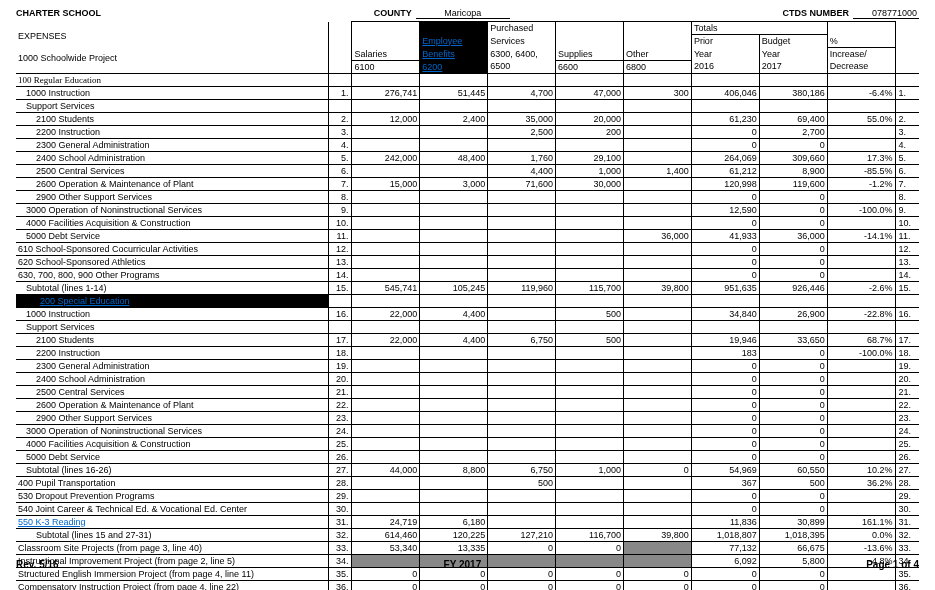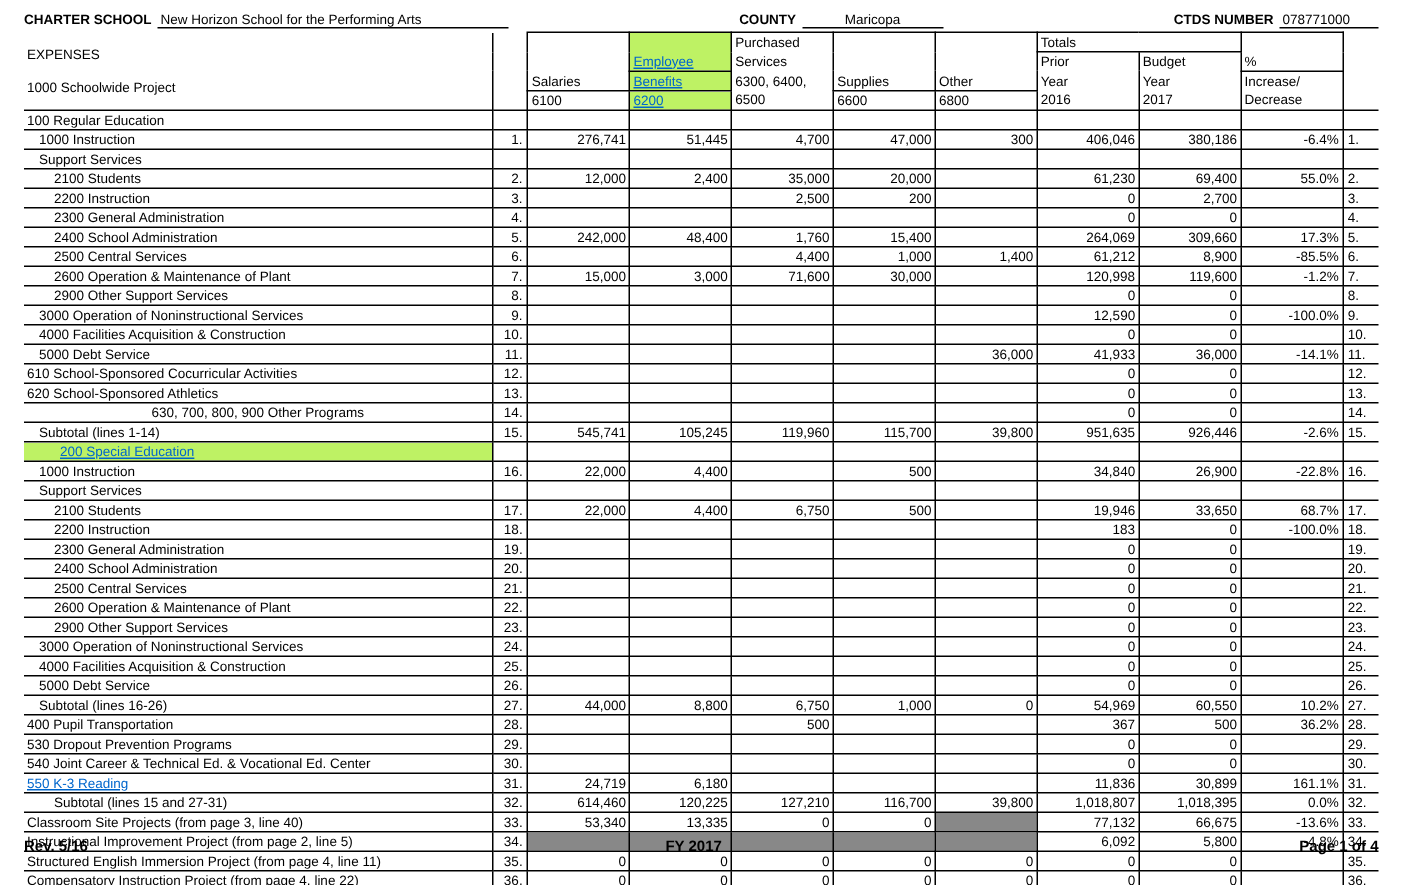--- a/index.html
+++ b/index.html
@@ -10,37 +10,36 @@
 table{border-collapse:collapse;width:100%;table-layout:fixed}
 td,th{border:1px solid #000;padding:1px 2px;height:10px;line-height:10px;font-size:9px;overflow:hidden;white-space:nowrap}
 th{font-weight:400;text-align:left}
 .num{text-align:right}
 .lnum{text-align:right;border-left:none;padding-right:3px}
 .rnum{text-align:left;border-right:none;padding-left:3px}
 .desc{text-align:left;border-right:1px solid #000}
 .i1{padding-left:10px}
 .i2{padding-left:20px}
 .hl-blue{color:#0066cc;text-decoration:underline}
-.bg-lblue{background:#bef264}
+.bg-lblue{background:#000000}
 .bg-gray{background:#888}
 .ftr{position:absolute;bottom:20px;left:16px;right:16px;display:flex;justify-content:space-between;font-size:10px;font-weight:700}
 </style>
 </head>
 <body>
 <div class="page">
 
 <div class="hdr">
 <span class="lbl">CHARTER SCHOOL</span>
-<span class="ul" style="min-width:230px">New Horizon School for the Performing Arts</span>
 <span style="flex:1"></span>
 <span class="lbl">COUNTY</span>
 <span class="ul" style="min-width:90px;text-align:center">Maricopa</span>
 <span style="flex:1"></span>
 <span class="lbl">CTDS NUMBER</span>
-<span class="ul" style="min-width:62px;text-align:left">078771000</span>
+<span class="ul" style="min-width:62px;text-align:right">078771000</span>
 </div>
 
 <table>
 <colgroup>
 <col style="width:262px">
         <col style="width:20px">
 <col style="width:57px">
         <col style="width:57px">
         <col style="width:57px">
         <col style="width:57px">
@@ -84,21 +83,21 @@
 <th style="border-top:none">6500</th>
 <th>6600</th>
 <th>6800</th>
 <th style="border-top:none">2016</th>
 <th style="border-top:none">2017</th>
 <th style="border-top:none">Decrease</th>
 </tr>
 </thead>
 <tbody id="tbody">
         <tr>
-          <td class="desc " style="border-left: none;">100 Regular Education</td>
+          <td class="desc " style="border-left: none; font-family: Liberation Serif, serif;">100 Regular Education</td>
           <td class="lnum"></td>
           <td class="num"></td>
           <td class="num"></td>
           <td class="num"></td>
           <td class="num"></td>
           <td class="num"></td>
           <td class="num"></td>
           <td class="num"></td>
           <td class="num"></td>
           <td class="rnum" style="border-right: none;"></td>
@@ -167,21 +166,21 @@
           <td class="num">0</td>
           <td class="num"></td>
           <td class="rnum" style="border-right: none;">4.</td>
         </tr>
         <tr>
           <td class="desc i2" style="border-left: none;">2400 School Administration</td>
           <td class="lnum">5.</td>
           <td class="num">242,000</td>
           <td class="num">48,400</td>
           <td class="num">1,760</td>
-          <td class="num">15,400</td>
+          <td class="num">29,100</td>
           <td class="num"></td>
           <td class="num">264,069</td>
           <td class="num">309,660</td>
           <td class="num">17.3%</td>
           <td class="rnum" style="border-right: none;">5.</td>
         </tr>
         <tr>
           <td class="desc i2" style="border-left: none;">2500 Central Services</td>
           <td class="lnum">6.</td>
           <td class="num"></td>
@@ -279,21 +278,21 @@
           <td class="num"></td>
           <td class="num"></td>
           <td class="num"></td>
           <td class="num"></td>
           <td class="num">0</td>
           <td class="num">0</td>
           <td class="num"></td>
           <td class="rnum" style="border-right: none;">13.</td>
         </tr>
         <tr>
-          <td class="desc " style="border-left: none; text-align: center;">630, 700, 800, 900 Other Programs</td>
+          <td class="desc " style="border-left: none;">630, 700, 800, 900 Other Programs</td>
           <td class="lnum">14.</td>
           <td class="num"></td>
           <td class="num"></td>
           <td class="num"></td>
           <td class="num"></td>
           <td class="num"></td>
           <td class="num">0</td>
           <td class="num">0</td>
           <td class="num"></td>
           <td class="rnum" style="border-right: none;">14.</td>

